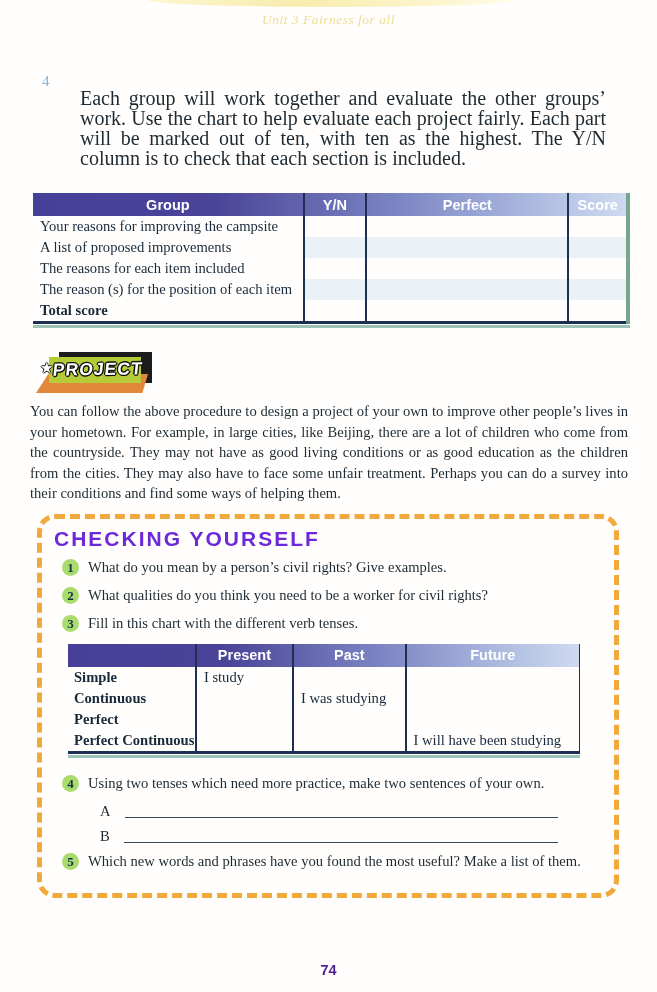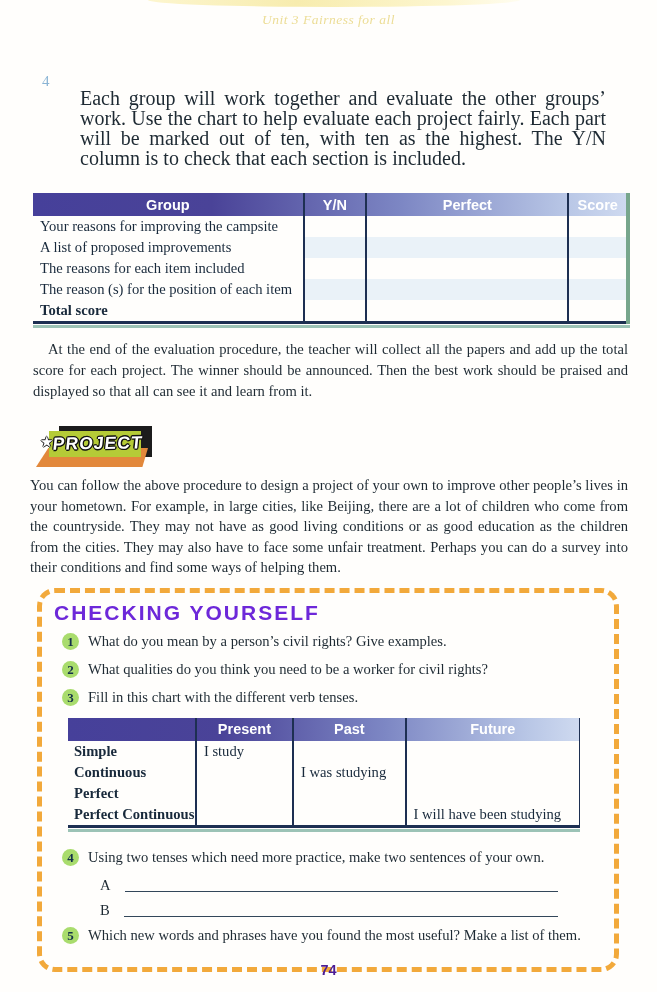--- a/index.html
+++ b/index.html
@@ -168,21 +168,20 @@
         <tr class="total-row">
           <td>Total score</td>
           <td></td>
           <td></td>
           <td></td>
         </tr>
       </tbody>
     </table>
   </div>
 
-  <p class="note-para">At the end of the evaluation procedure, the teacher will collect all the papers and add up the total score for each project. The winner should be announced. Then the best work should be praised and displayed so that all can see it and learn from it.</p>
 
   <div class="project-logo">
     <div class="pl-black"></div>
     <div class="pl-orange"></div>
     <div class="pl-green"></div>
     <span class="pl-star">★</span>
     <span class="pl-text">PROJECT</span>
   </div>
 
   <p class="project-para">You can follow the above procedure to design a project of your own to improve other people’s lives in your hometown. For example, in large cities, like Beijing, there are a lot of children who come from the countryside. They may not have as good living conditions or as good education as the children from the cities. They may also have to face some unfair treatment. Perhaps you can do a survey into their conditions and find some ways of helping them.</p>

